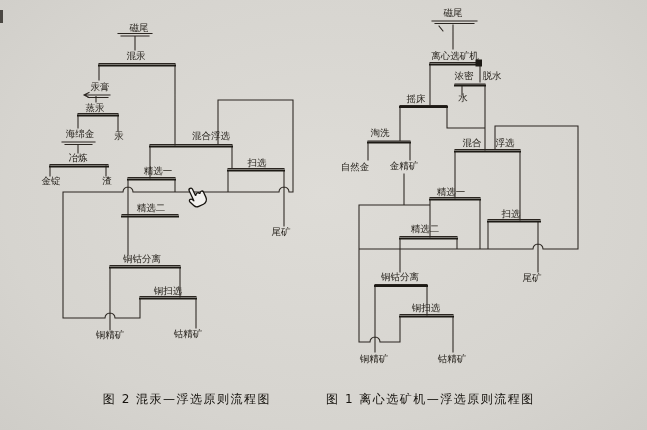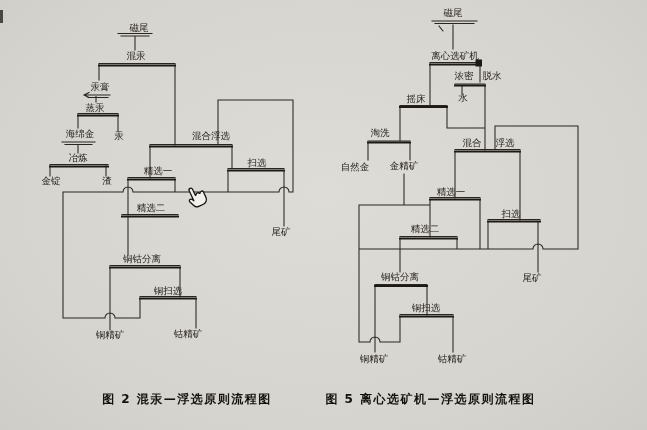--- a/index.html
+++ b/index.html
@@ -15,21 +15,21 @@
   svg{position:absolute;left:0;top:0;}
   svg text{
     font-family:"DejaVu Sans","Liberation Sans",sans-serif;
     font-size:9.5px;
     text-anchor:middle;
     fill:#211d17;
   }
   .caption{
     position:absolute;top:391px;height:16px;
     text-align:center;
-    font-weight:bold;font-size:12px;letter-spacing:1.5px;
+    font-weight:normal;font-size:12px;letter-spacing:1.5px;
     color:#15120d;
   }
   #caption-fig2{left:37px;width:300px;}
   #caption-fig3{left:288px;width:285px;}
   .flowline{fill:none;stroke:#2a2520;stroke-width:1.05;stroke-linecap:square;}
   .flowbar{fill:none;stroke:#1d1a15;stroke-width:2;stroke-linecap:square;}
   .artifact{position:absolute;background:#4a4742;}
 </style>
 </head>
 <body>
@@ -187,14 +187,14 @@
     <g transform="translate(190,185) rotate(-25,7,18) scale(1.15)">
       <path d="M6.2,19 C4.5,19 3.2,18 2.6,16.5 L0.9,12.3 C0.5,11.3 1.1,10.4 2,10.3
                C2.7,10.2 3.3,10.6 3.6,11.2 L4.4,12.8 L4.4,3.2 C4.4,2.3 5.1,1.6 6,1.6
                C6.9,1.6 7.6,2.3 7.6,3.2 L7.6,9 L8.3,9 C8.5,8.3 9.1,7.8 9.9,7.8
                C10.7,7.8 11.3,8.3 11.5,9 L12.2,9 C12.4,8.4 13,7.9 13.7,7.9
                C14.6,7.9 15.2,8.6 15.2,9.4 L15.2,14.5 C15.2,17 13.2,19 10.7,19 Z" fill="#f2f1ee" stroke="#15120d" stroke-width="1.1" stroke-linejoin="round"></path>
     </g>
   </svg>
 
   <div class="caption" id="caption-fig2">图 2  混汞—浮选原则流程图</div>
-  <div class="caption" id="caption-fig3">图 5  离心选矿机—浮选原则流程图</div>
+  <div class="caption" id="caption-fig3">图 1  离心选矿机—浮选原则流程图</div>
 </div>
 
 </body></html>

